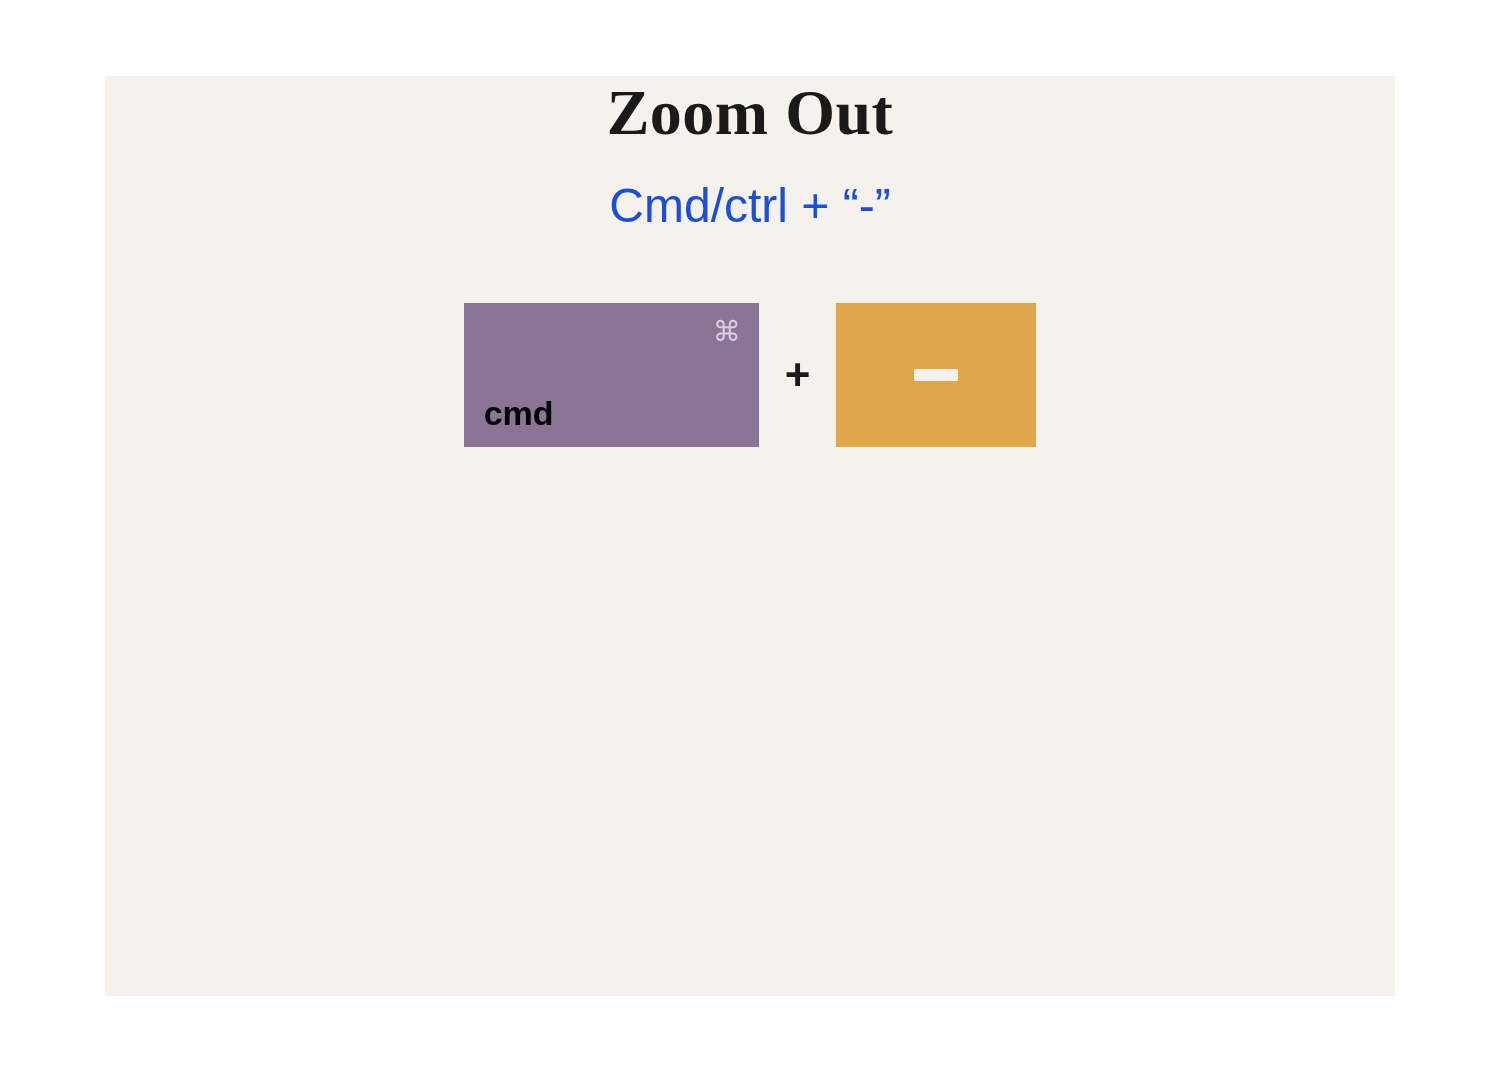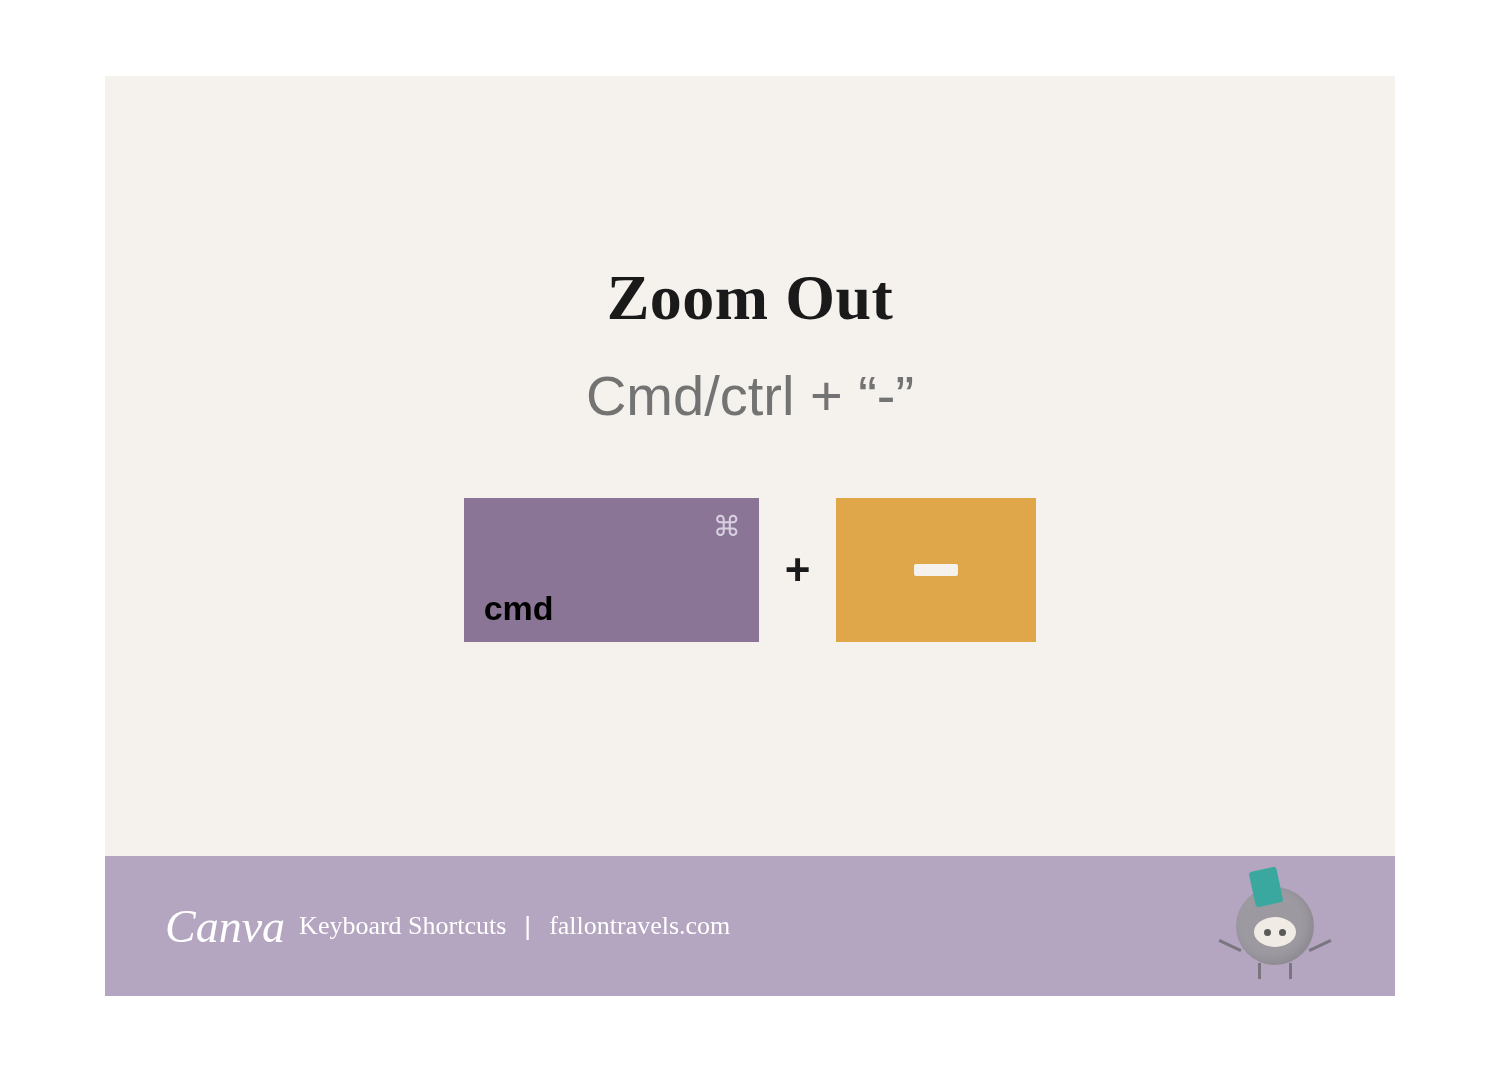--- a/index.html
+++ b/index.html
@@ -22,33 +22,32 @@
       background: #f5f2ed;
       position: relative;
       display: flex;
       flex-direction: column;
     }
     .main-content {
       flex: 1;
       display: flex;
       flex-direction: column;
       align-items: center;
-      padding-top: 185px;
     }
     .title {
       font-family: 'Didot', 'Bodoni MT', 'Times New Roman', serif;
       font-weight: 900;
       font-size: 64px;
       color: #1a1a1a;
       letter-spacing: 0.5px;
     }
     .subtitle {
       font-family: 'Helvetica Neue', Arial, sans-serif;
-      font-size: 56px;
-      color: #737373;
+      font-size: 48px;
+      color: #1d4ed8;
       margin-top: 28px;
       font-weight: 400;
     }
     .keyboard-row {
       display: flex;
       align-items: center;
       margin-top: 70px;
       gap: 26px;
     }
     .key-cmd {
@@ -221,34 +220,13 @@
         <span class="cmd-symbol">⌘</span>
         <span class="key-cmd-label">cmd</span>
       </div>
       <div class="plus-sign">+</div>
       <div class="key-minus">
         <div class="minus-bar"></div>
       </div>
     </div>
   </div>
 
-  <div class="footer">
-    <div class="footer-left">
-      <span class="canva-logo">Canva</span>
-      <span class="footer-text">Keyboard Shortcuts</span>
-      <span class="footer-divider">|</span>
-      <span class="footer-text">fallontravels.com</span>
-    </div>
-    <div class="mascot">
-      <div class="mascot-body">
-        <div class="mascot-flag"></div>
-        <div class="mascot-face">
-          <div class="mascot-eye"></div>
-          <div class="mascot-eye"></div>
-        </div>
-        <div class="mascot-arm-left"></div>
-        <div class="mascot-arm-right"></div>
-        <div class="mascot-leg-left"></div>
-        <div class="mascot-leg-right"></div>
-      </div>
-    </div>
-  </div>
 </div>
 
 </body></html>

